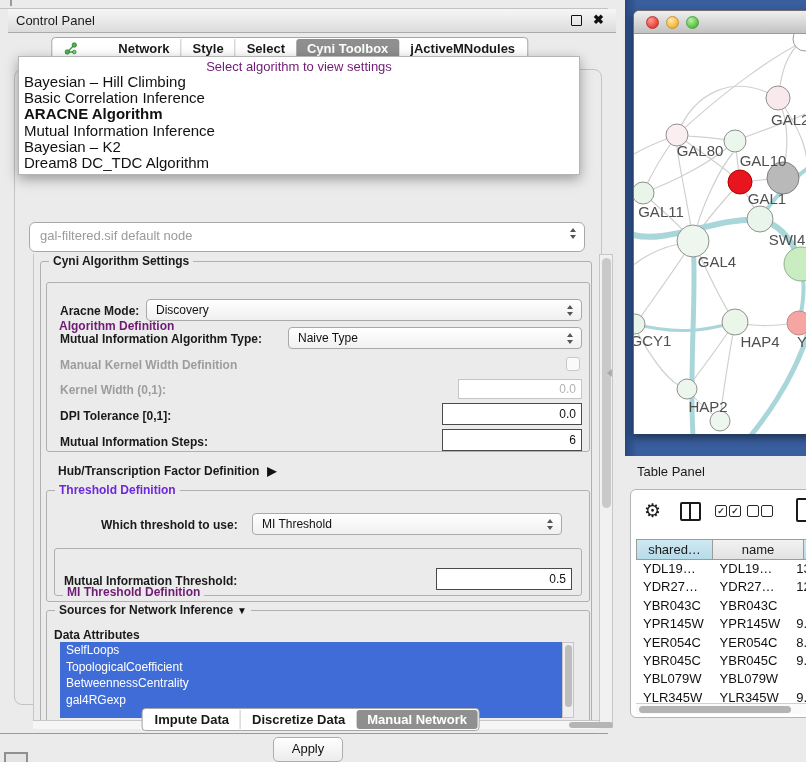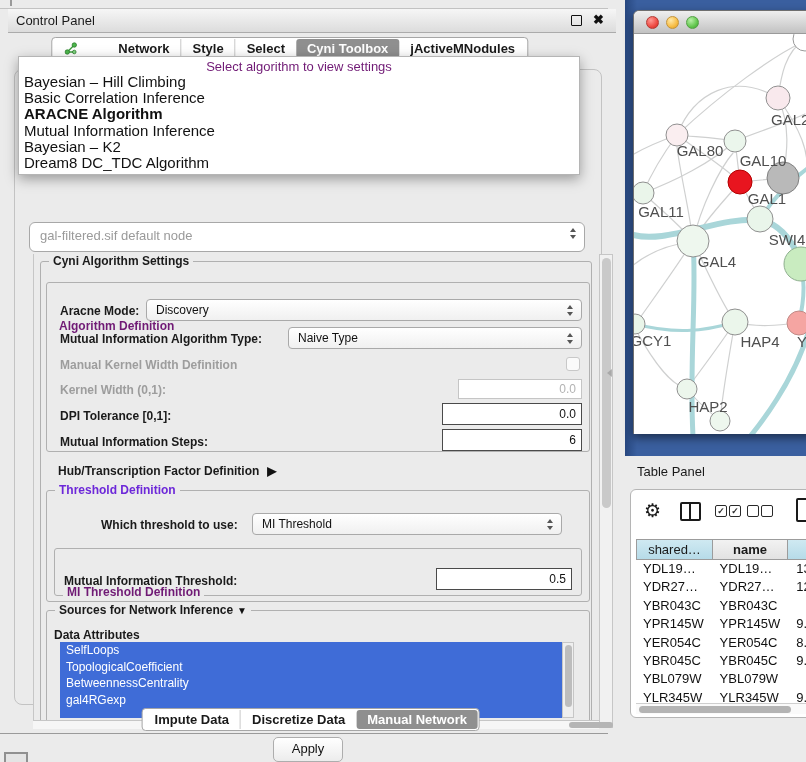--- a/index.html
+++ b/index.html
@@ -333,21 +333,21 @@
     <span class="ticon abs" id="gear-icon">⚙</span>
     <span class="abs" id="cols-icon"></span>
     <span class="cb abs" style="left:84px;top:15px;">✓</span>
     <span class="cb abs" style="left:98px;top:15px;">✓</span>
     <span class="cb abs" style="left:116px;top:15px;"></span>
     <span class="cb abs" style="left:130px;top:15px;"></span>
     <span class="abs" id="page-icon"></span>
 
     <div class="abs" id="tbl-header">
         <div class="th blue" style="width: 77px;">shared…</div>
-        <div class="th gray" style="width: 75px; font-weight: bold;">name</div>
+        <div class="th gray" style="width: 91px;">name</div>
         <div class="th blue" style="width: 42px;"></div>
       </div>
     <div class="abs" id="tbl-rows">
         <div class="tr">
           <div class="td" style="width: 77px;">YDL19…</div>
           <div class="td" style="width: 77px;">YDL19…</div>
           <div class="td" style="width: 42px;">13…</div>
         </div>
         <div class="tr">
           <div class="td" style="width: 77px;">YDR27…</div>

